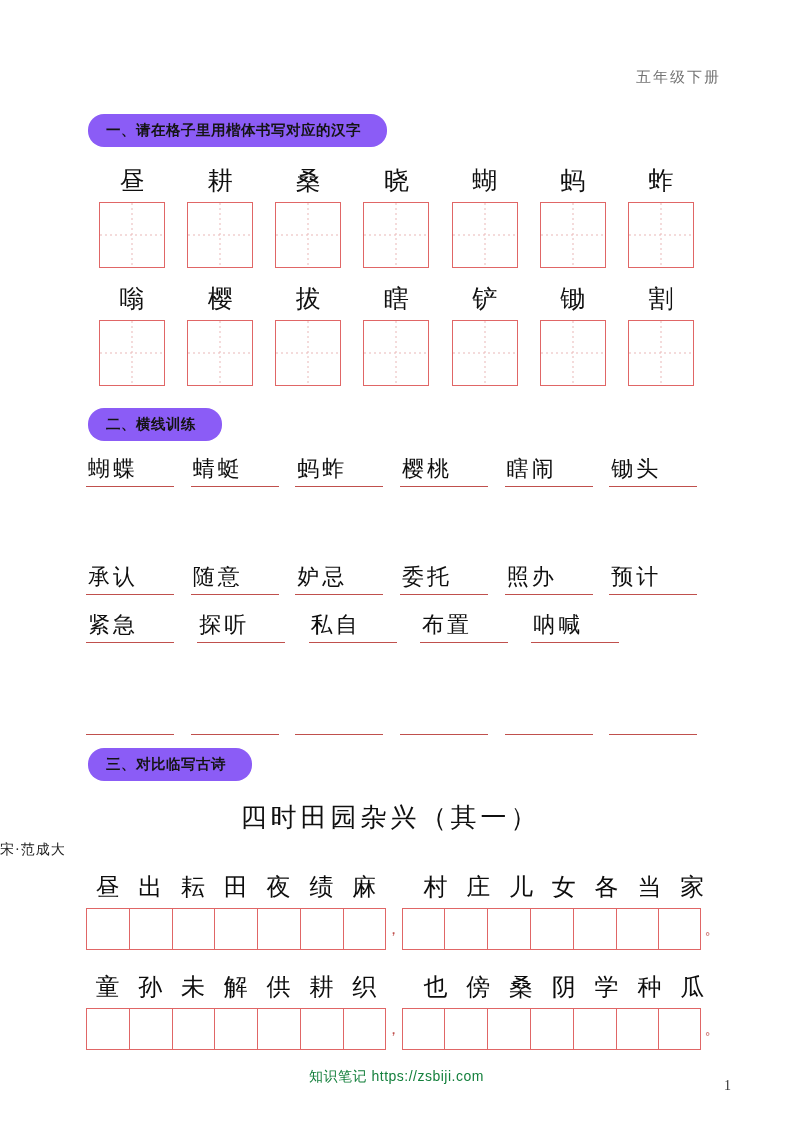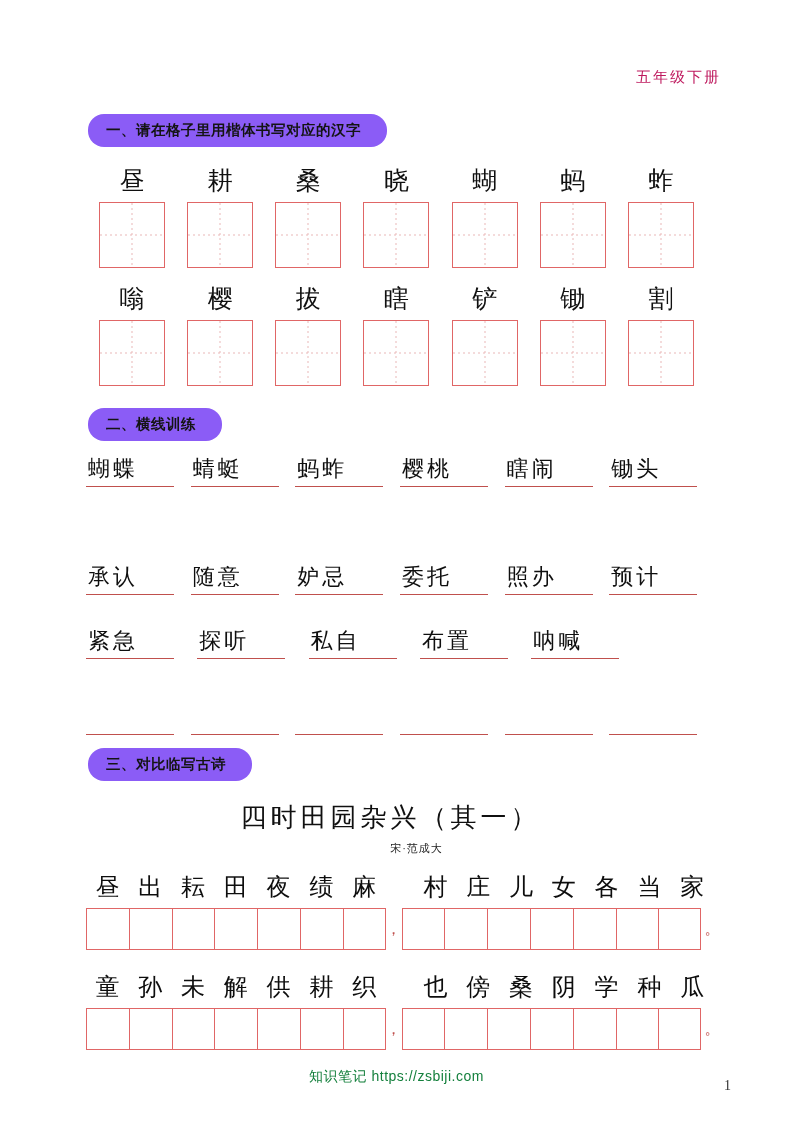--- a/index.html
+++ b/index.html
@@ -22,21 +22,21 @@
   }
 
   
   .doc-header {
     position: absolute;
     top: 68px;
     right: 72px;
     font-family: "Liberation Serif", "DejaVu Serif", serif;
     font-size: 15px;
     letter-spacing: 2px;
-    color: #be185d;
+    color: #737373;
   }
 
   
   .section-pill {
     display: inline-block;
     background: #8b5cf6;
     border-radius: 16px;
     padding: 7px 26px 7px 18px;
     font-size: 14.5px;
     font-weight: 700;
@@ -92,21 +92,21 @@
     top: 0; bottom: 0; left: 50%; width: 1px; transform: translateX(-0.5px);
     background-image: linear-gradient(to bottom, #eab7b7 50%, rgba(255,255,255,0) 0%);
     background-size: 1px 5px;
     background-repeat: repeat-y;
   }
 
   
   .lines-block { position: absolute; left: 86px; width: 620px; }
   .lines-block.lrow-1 { top: 452px; }
   .lines-block.lrow-2 { top: 560px; }
-  .lines-block.lrow-3 { top: 624px; }
+  .lines-block.lrow-3 { top: 608px; }
   .lines-block.lrow-4 { top: 714px; }
 
   .word-row {
     display: flex;
     width: 620px;
     gap: 8px;
   }
   .word-slot {
     width: 103.3px;
     padding-right: 0;
@@ -139,26 +139,25 @@
     text-align: center;
     font-family: "Liberation Serif", "DejaVu Serif", serif;
     font-size: 26px;
     letter-spacing: 4px;
     color: #101010;
   }
   .poem-author {
     position: absolute;
     left: 0; right: 0;
     top: 841px;
-    text-align: center;
-    font-family: "Liberation Serif", "DejaVu Serif", serif;
-    font-size: 11px;
+    text-align: left;
+    font-family: "Liberation Serif", "DejaVu Serif", serif;
+    font-size: 14px;
     letter-spacing: 1px;
     color: #222;
-    padding-left: 40px;
   }
 
   .poem-line { position: absolute; left: 86px; width: 628px; }
   .poem-line.pl-1 { top: 868px; }
   .poem-line.pl-2 { top: 968px; }
 
   .poem-chars {
     display: flex;
     width: 628px;
     height: 38px;

